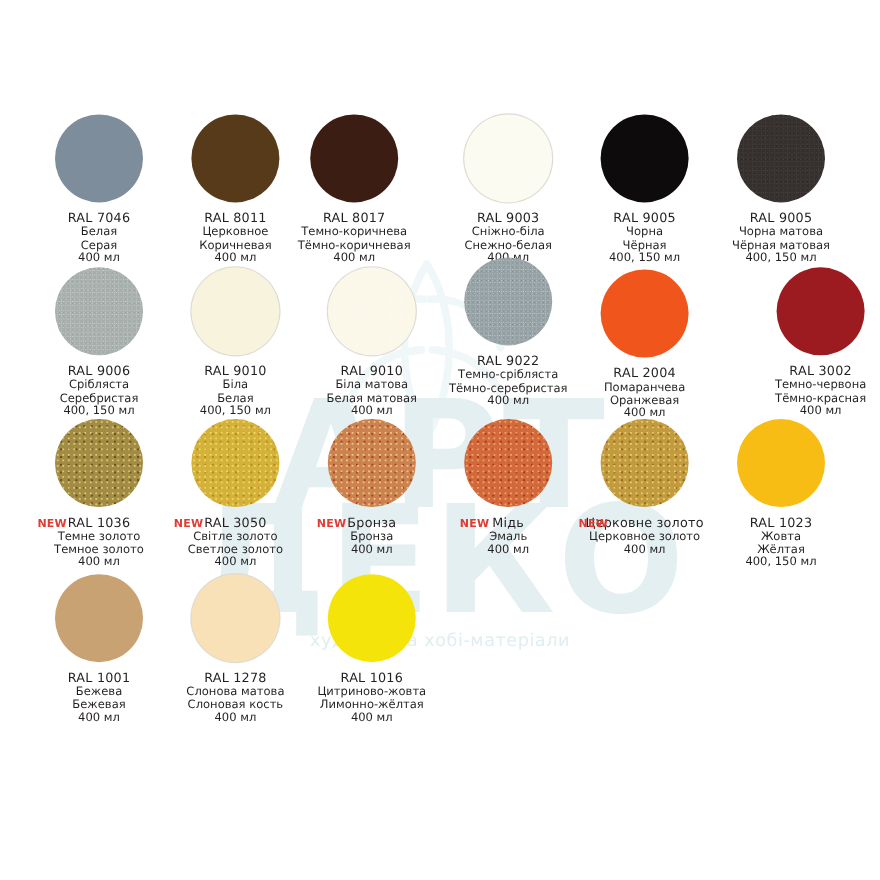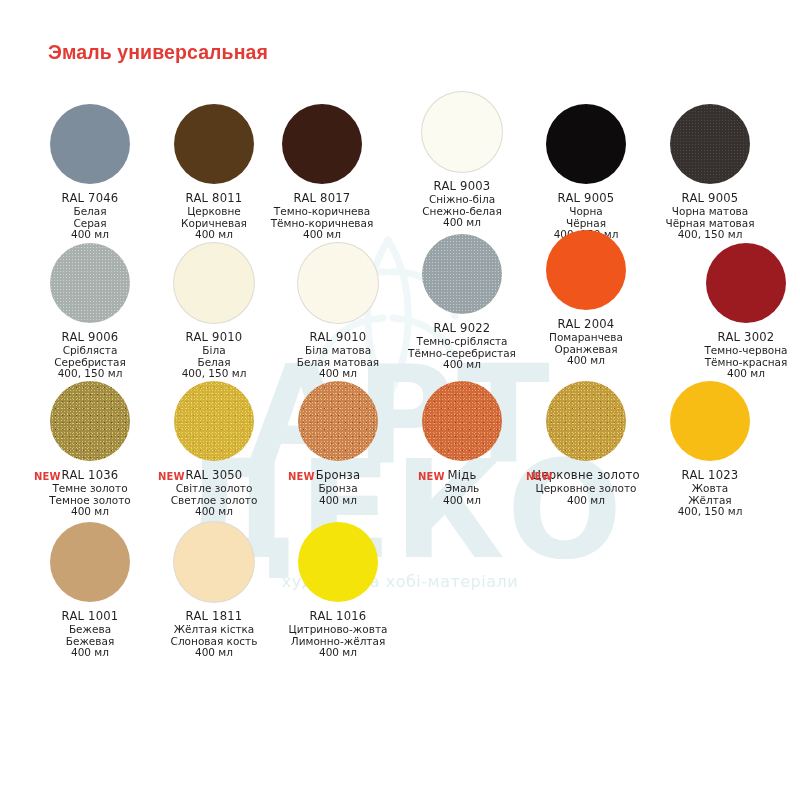--- a/index.html
+++ b/index.html
@@ -87,58 +87,57 @@
     </g>
   </svg>
 
   <div class="wm wm-word">
     <span>АРТ</span>
     <span>ДЕКО</span>
   </div>
   <div class="wm wm-tag">художні та хобі-матеріали</div>
 
   <div class="title">
-    <div>Эмаль универсальная</div>
   </div>
 
   <div id="grid">
       <div class="cell" style="left: 28px; top: 104px;">
         <div class="swatch-wrap">
           <div class="swatch" style="background: rgb(126, 141, 155);"></div>
         </div>
         <div class="labels">
           <div class="lrow code">RAL 7046</div>
           <div class="lrow">Белая</div>
           <div class="lrow">Серая</div>
           <div class="lrow">400 мл</div>
         </div>
       </div>
       <div class="cell" style="left: 152px; top: 104px;">
         <div class="swatch-wrap">
           <div class="swatch" style="background: rgb(86, 58, 26);"></div>
         </div>
         <div class="labels">
           <div class="lrow code">RAL 8011</div>
-          <div class="lrow">Церковне</div>
+          <div class="lrow">Церковное</div>
           <div class="lrow">Коричневая</div>
           <div class="lrow">400 мл</div>
         </div>
       </div>
       <div class="cell" style="left: 260px; top: 104px;">
         <div class="swatch-wrap">
           <div class="swatch" style="background: rgb(60, 29, 19);"></div>
         </div>
         <div class="labels">
           <div class="lrow code">RAL 8017</div>
           <div class="lrow">Темно-коричнева</div>
           <div class="lrow">Тёмно-коричневая</div>
           <div class="lrow">400 мл</div>
         </div>
       </div>
-      <div class="cell" style="left: 400px; top: 92px;">
+      <div class="cell" style="left: 400px; top: 104px;">
         <div class="swatch-wrap">
           <div class="swatch rimmed" style="background: rgb(252, 251, 241);"></div>
         </div>
         <div class="labels">
           <div class="lrow code">RAL 9003</div>
           <div class="lrow">Сніжно-біла</div>
           <div class="lrow">Снежно-белая</div>
           <div class="lrow">400 мл</div>
         </div>
       </div>
@@ -201,21 +200,21 @@
         <div class="swatch-wrap">
           <div class="swatch tex tex-fine" style="background: rgb(151, 163, 166);"></div>
         </div>
         <div class="labels">
           <div class="lrow code">RAL 9022</div>
           <div class="lrow">Темно-срібляста</div>
           <div class="lrow">Тёмно-серебристая</div>
           <div class="lrow">400 мл</div>
         </div>
       </div>
-      <div class="cell" style="left: 524px; top: 230px;">
+      <div class="cell" style="left: 524px; top: 245px;">
         <div class="swatch-wrap">
           <div class="swatch" style="background: rgb(240, 85, 28);"></div>
         </div>
         <div class="labels">
           <div class="lrow code">RAL 2004</div>
           <div class="lrow">Помаранчева</div>
           <div class="lrow">Оранжевая</div>
           <div class="lrow">400 мл</div>
         </div>
       </div>
@@ -302,22 +301,22 @@
           <div class="lrow">Бежева</div>
           <div class="lrow">Бежевая</div>
           <div class="lrow">400 мл</div>
         </div>
       </div>
       <div class="cell" style="left: 152px; top: 522px;">
         <div class="swatch-wrap">
           <div class="swatch rimmed" style="background: rgb(248, 225, 183);"></div>
         </div>
         <div class="labels">
-          <div class="lrow code">RAL 1811</div>
-          <div class="lrow">Жёлтая кістка</div>
+          <div class="lrow code">RAL 1278</div>
+          <div class="lrow">Слонова матова</div>
           <div class="lrow">Слоновая кость</div>
           <div class="lrow">400 мл</div>
         </div>
       </div>
       <div class="cell" style="left: 276px; top: 522px;">
         <div class="swatch-wrap">
           <div class="swatch" style="background: rgb(245, 228, 10);"></div>
         </div>
         <div class="labels">
           <div class="lrow code">RAL 1016</div>

